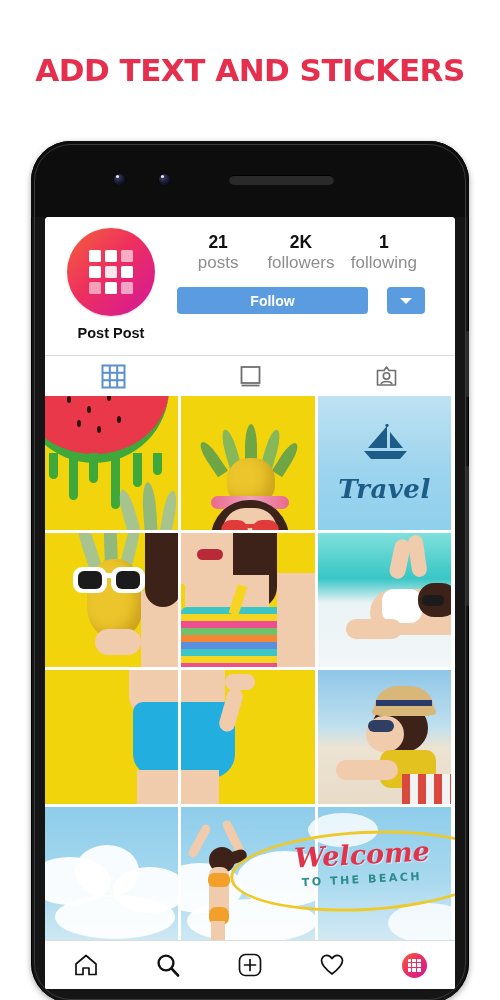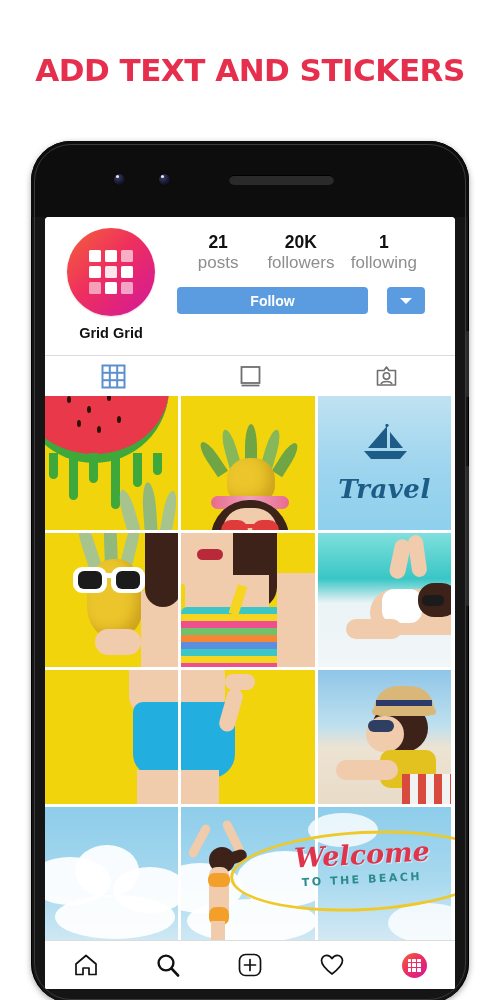--- a/index.html
+++ b/index.html
@@ -196,31 +196,31 @@
                 <i></i>
                 <i class="d1"></i>
               <i></i>
                 <i class="d4"></i>
                 <i></i>
               <i class="d2"></i>
                 <i></i>
                 <i class="d3"></i>
             </div>
           </div>
-          <div class="uname">Grid Grid</div>
+          <div class="uname">Post Post</div>
         </div>
 
         <div class="right-col">
           <div class="stats">
             <div class="stat">
               <div class="num">21</div>
               <div class="lbl">posts</div>
             </div>
             <div class="stat">
-              <div class="num">20K</div>
+              <div class="num">2K</div>
               <div class="lbl">followers</div>
             </div>
             <div class="stat">
               <div class="num">1</div>
               <div class="lbl">following</div>
             </div>
           </div>
           <div class="actions">
             <div class="follow-btn">Follow</div>
             <div class="caret-btn">

